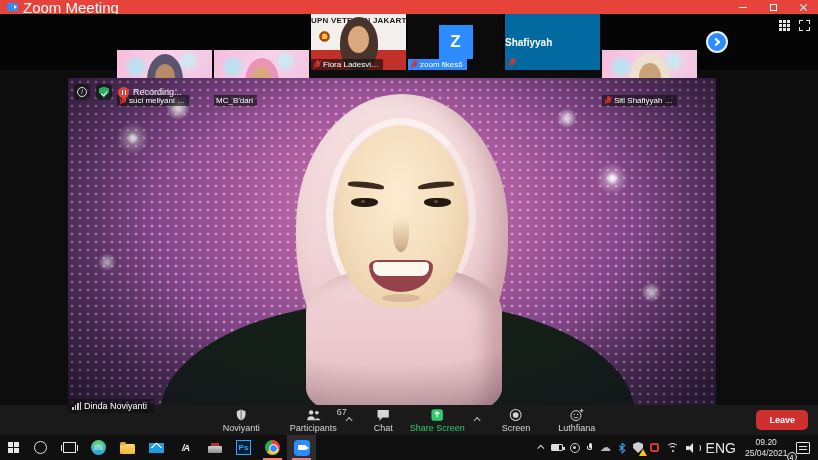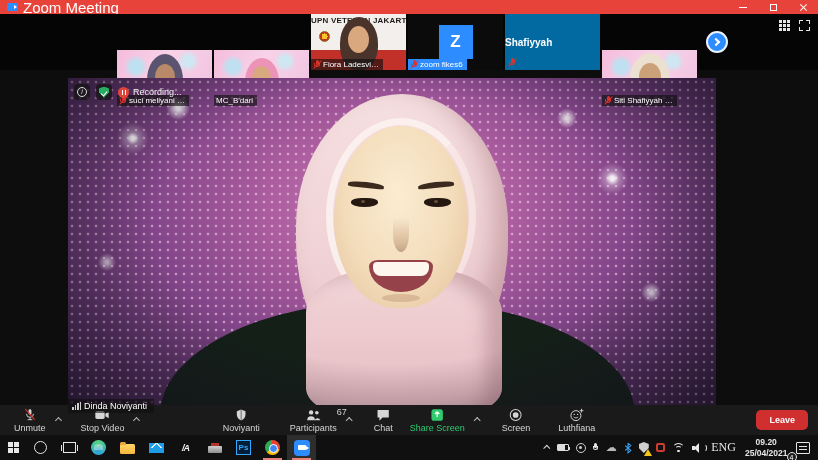--- a/index.html
+++ b/index.html
@@ -196,22 +196,22 @@
   .redapp { width:9px; height:9px; border:2px solid #d03a2f; border-radius:2px; }
   .wifi { position:relative; width:13px; height:10px; overflow:hidden;}
   .wifi i { position:absolute; border:1.5px solid #e6e6e6; border-radius:50%; border-bottom-color:transparent; border-left-color:transparent; border-right-color:transparent;}
   .wifi i:nth-child(1){ left:0; top:0; width:13px; height:13px; }
   .wifi i:nth-child(2){ left:3px; top:3px; width:7px; height:7px; }
   .wifi b { position:absolute; left:5.5px; top:7px; width:2.5px; height:2.5px; border-radius:50%; background:#e6e6e6; }
   .vol { position:relative; width:12px; height:10px; }
   .vol .sp { position:absolute; left:0; top:3px; width:3px; height:4px; background:#e6e6e6; }
   .vol .cone { position:absolute; left:2px; top:0; width:0; height:0; border-top:5px solid transparent; border-bottom:5px solid transparent; border-right:5px solid #e6e6e6; }
   .vol .w { position:absolute; left:8px; top:1px; width:7px; height:8px; border:1.5px solid #e6e6e6; border-left-color:transparent; border-top-color:transparent; border-bottom-color:transparent; border-radius:50%; }
-  .lang { color:#e6e6e6; font-size:12px; padding:0 4px;font-family:Liberation Serif, serif; }
-  .clock { color:#e6e6e6; font-size:8.5px; text-align:center; line-height:1.25; padding:0 5px;font-weight:bold; }
+  .lang { color:#e6e6e6; font-size:14px; padding:0 4px; }
+  .clock { color:#e6e6e6; font-size:8.5px; text-align:center; line-height:1.25; padding:0 5px; }
   .action { position:relative; width:14px; height:12px; border:1px solid #e6e6e6; border-radius:1px; background:#101010;}
   .action::after { content:""; position:absolute; left:2px; top:3px; width:8px; height:1px; background:#e6e6e6; box-shadow:0 3px 0 #e6e6e6; }
   .badge { position:absolute; left:-6px; bottom:-2px; width:10px; height:10px; border-radius:50%;
     background:#1f1f1f; border:1px solid #e6e6e6; color:#fff; font-size:7px; display:flex; align-items:center; justify-content:center; }
 </style>
 </head>
 <body>
 
 <div class="stage">
 
@@ -360,41 +360,20 @@
           <span></span>
           <span></span>
           <span></span>
           <span></span>
         </span>
       <span>Dinda Noviyanti</span>
     </div>
   </div>
 
   <div class="mtoolbar">
-    <div class="left-tools">
-      <div class="tool">
-        <svg width="14" height="14" viewBox="0 0 24 24">
-          <rect x="9.5" y="2" width="5" height="10" rx="2.5" fill="#d6d6d6"></rect>
-          <path d="M6 10 a6 6 0 0 0 12 0" stroke="#d6d6d6" stroke-width="1.6" fill="none"></path>
-          <line x1="12" y1="16" x2="12" y2="20" stroke="#d6d6d6" stroke-width="1.6"></line>
-          <line x1="8" y1="20" x2="16" y2="20" stroke="#d6d6d6" stroke-width="1.6"></line>
-          <line x1="4" y1="2" x2="20" y2="20" stroke="#d9342b" stroke-width="2"></line>
-        </svg>
-        <span>Unmute</span>
-      </div>
-      <span class="chev-up"></span>
-      <div class="tool" style="margin-left:10px">
-        <svg width="16" height="14" viewBox="0 0 24 20">
-          <rect x="2" y="4" width="14" height="12" rx="2.5" fill="#d6d6d6"></rect>
-          <path d="M17 8 L22 5 V15 L17 12 Z" fill="#d6d6d6"></path>
-        </svg>
-        <span>Stop Video</span>
-      </div>
-      <span class="chev-up"></span>
-    </div>
 
     <div class="center-tools">
       <div class="tool">
         <svg width="13" height="14" viewBox="0 0 24 24">
           <path d="M12 2 L20 5 V11 C20 16.5 16.5 20 12 22 C7.5 20 4 16.5 4 11 V5 Z" fill="#d6d6d6"></path>
           <path d="M12 2 L12 22" stroke="#1a1a1a" stroke-width="1"></path>
         </svg>
         <span>Noviyanti</span>
       </div>
       <div class="tool part-wrap" style="margin-left:14px">

